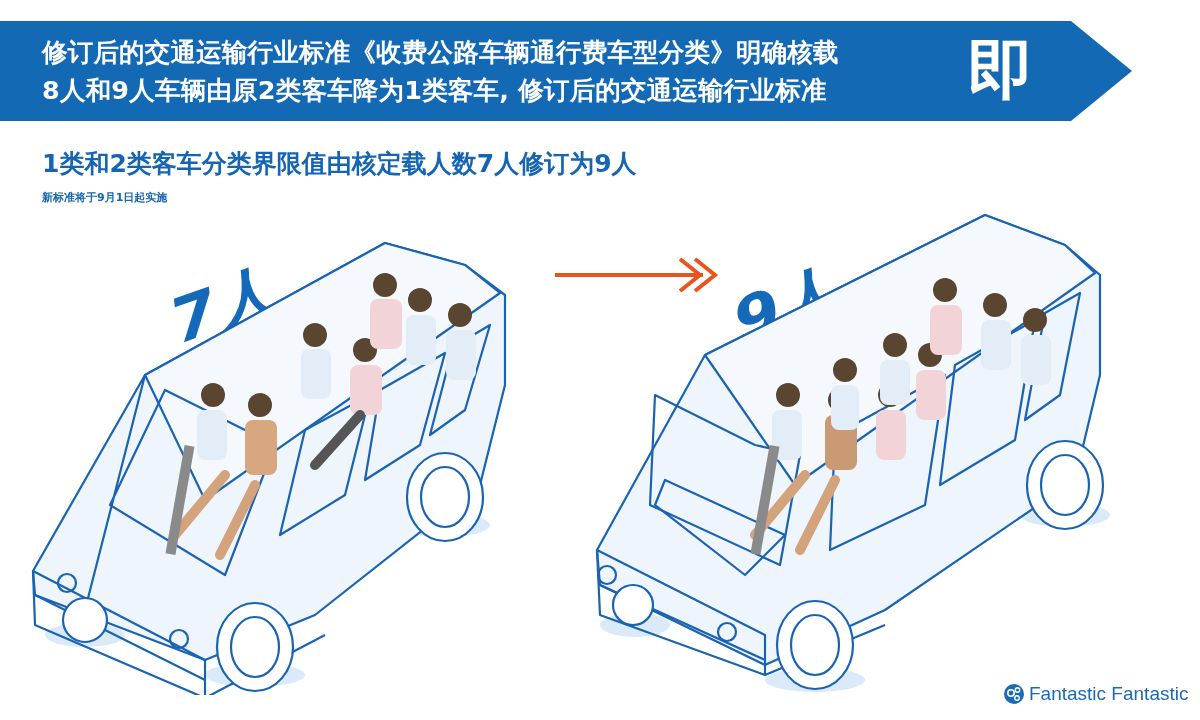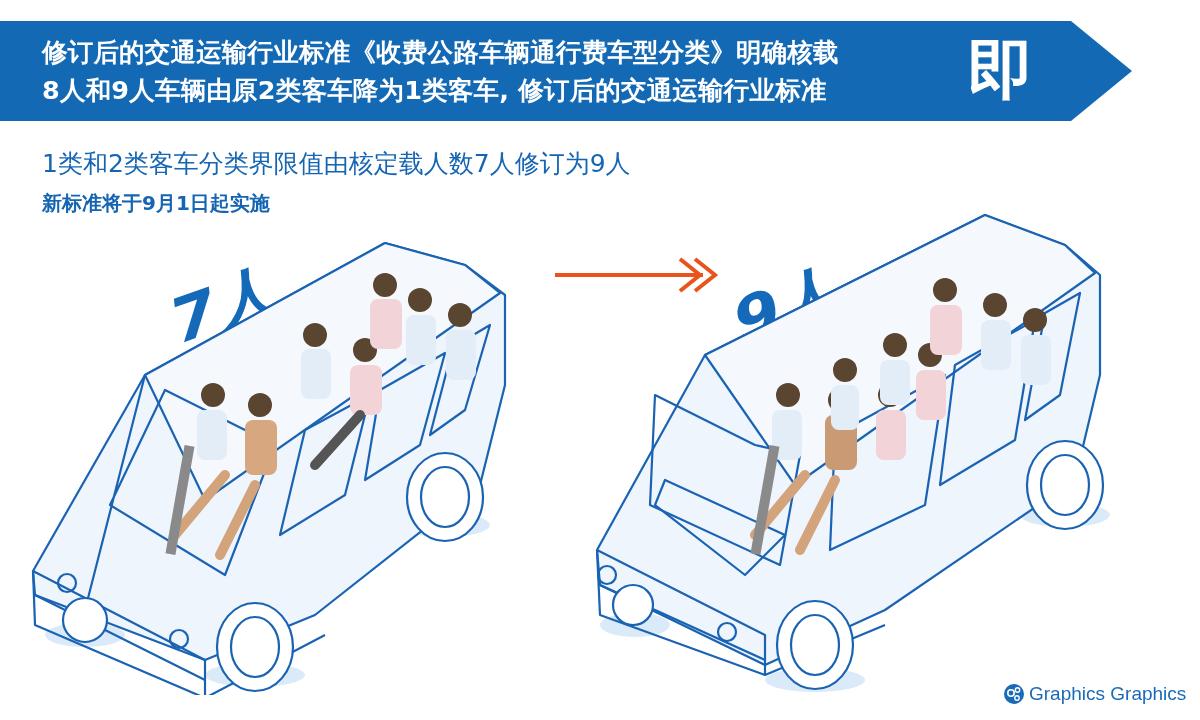--- a/index.html
+++ b/index.html
@@ -16,25 +16,25 @@
     position: absolute; left: 42px; top: 12px; width: 900px;
     color: #fff; font-weight: bold; font-size: 25.5px; line-height: 38px;
     letter-spacing: 0.2px; white-space: nowrap;
   }
   .banner-char {
     position: absolute; left: 968px; top: 8px; color: #fff;
     font-weight: bold; font-size: 66px; line-height: 84px;
   }
   .subtitle {
     position: absolute; left: 42px; top: 147px; color: #1565b3;
-    font-weight: normal; font-size: 25px; white-space: nowrap;
+    font-weight: bold; font-size: 25px; white-space: nowrap;
   }
   .subnote {
     position: absolute; left: 42px; top: 190px; color: #1565b3;
-    font-weight: bold; font-size: 20px; white-space: nowrap;
+    font-weight: bold; font-size: 11px; white-space: nowrap;
   }
   .count-label {
     position: absolute; color: #1469b9; font-weight: bold; font-size: 64px;
     transform: skewY(-14deg) rotate(-6deg); white-space: nowrap;
   }
   .van { position: absolute; }
   .arrow { position: absolute; left: 555px; top: 255px; }
   .logo {
     position: absolute; left: 1003px; top: 683px; display: flex; align-items: center; gap: 4px;
     color: #1b6ab8; font-family: "Liberation Sans", sans-serif; font-size: 19px;
@@ -172,14 +172,14 @@
   </g>
 </svg>
 
 <div class="logo">
   <svg width="22" height="22" viewBox="0 0 22 22">
     <circle cx="11" cy="11" r="10" fill="#1b6ab8"></circle>
     <circle cx="8" cy="10" r="3.2" fill="none" stroke="#fff" stroke-width="1.6"></circle>
     <circle cx="14.5" cy="7" r="2.2" fill="none" stroke="#fff" stroke-width="1.4"></circle>
     <circle cx="14" cy="15" r="2.2" fill="none" stroke="#fff" stroke-width="1.4"></circle>
   </svg>
-  <span>Graphics Graphics</span>
+  <span>Fantastic Fantastic</span>
 </div>
 
 </body></html>

